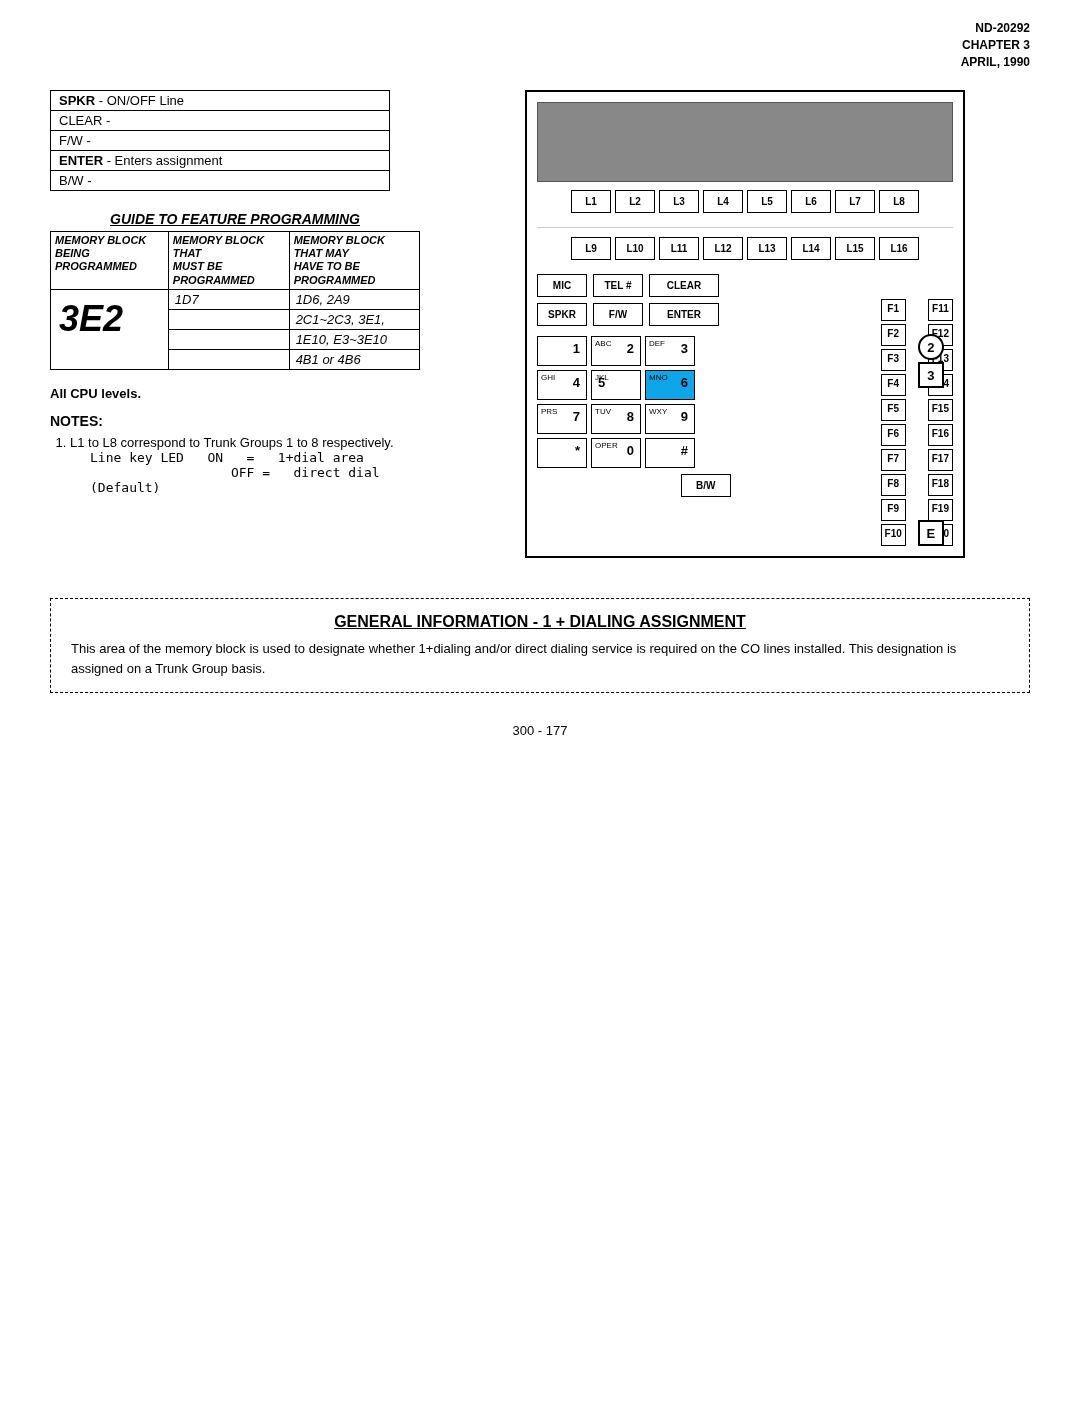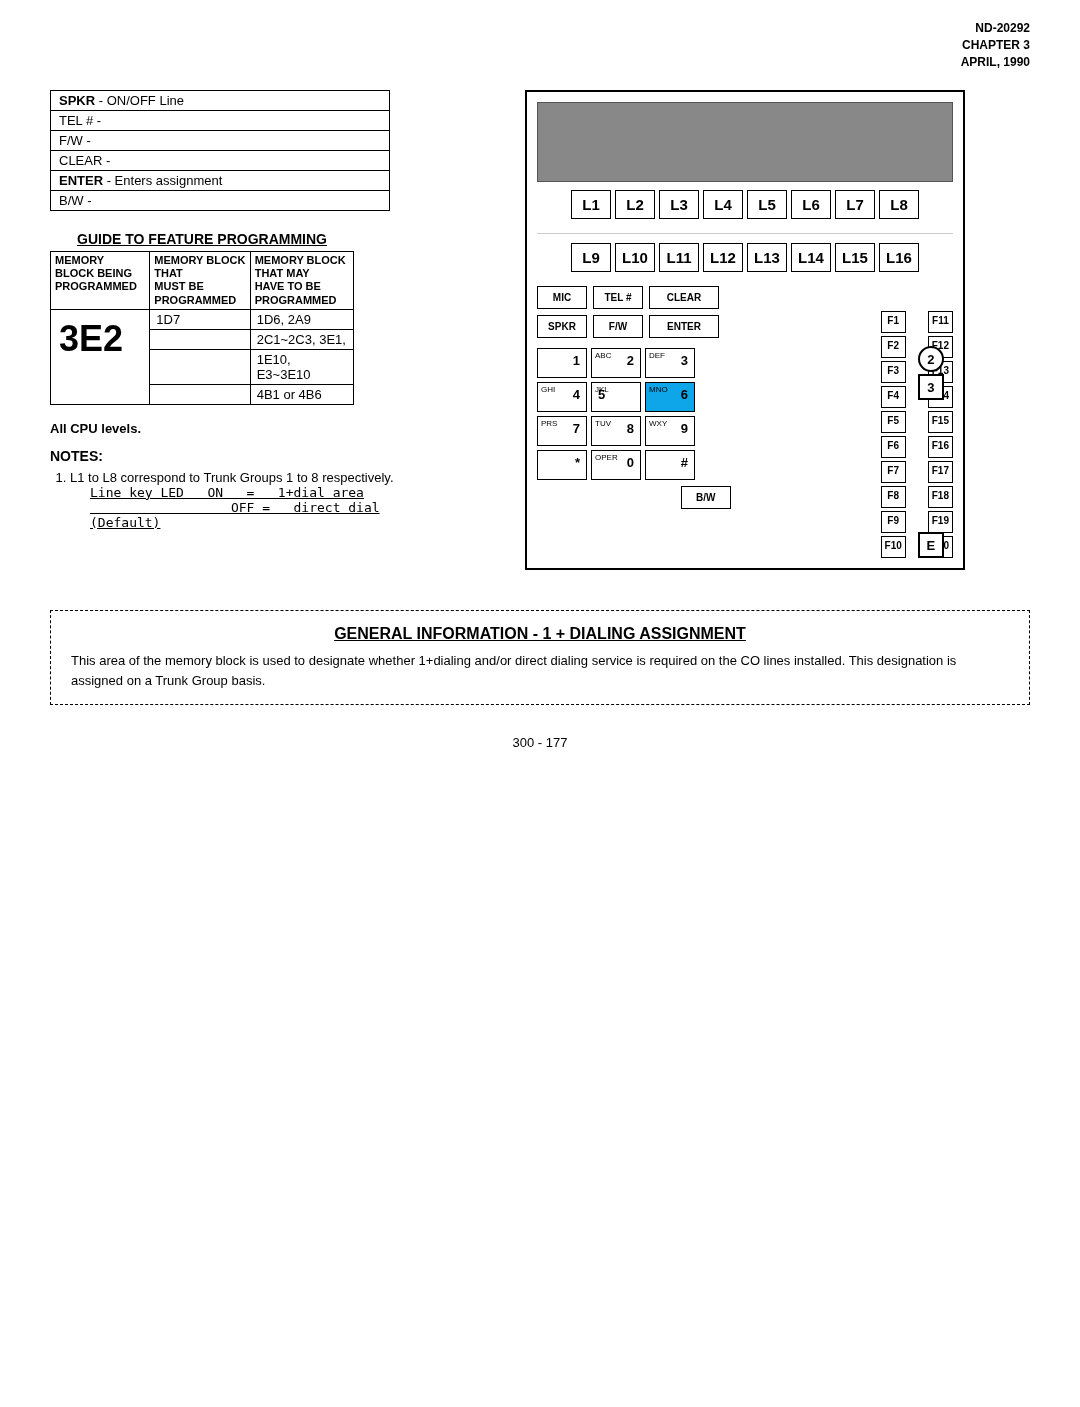--- a/index.html
+++ b/index.html
@@ -119,21 +119,20 @@
     }
 
     .notes-list li {
       margin-bottom: 8px;
     }
 
     .line-key-info {
       margin-left: 20px;
       font-family: monospace;
       font-size: 13px;
-      text-decoration: underline;
     }
 
     
     .phone-diagram {
       border: 2px solid #000;
       width: 440px;
       padding: 10px;
       background: #fff;
       position: relative;
     }
@@ -151,21 +150,21 @@
     .line-buttons-row {
       display: flex;
       gap: 4px;
       margin-bottom: 8px;
       justify-content: center;
     }
 
     .line-btn {
       border: 1.5px solid #000;
       padding: 5px 6px;
-      font-size: 15px;
+      font-size: 10px;
       font-weight: bold;
       text-align: center;
       min-width: 40px;
       background: #fff;
     }
 
     .func-btn {
       border: 1.5px solid #000;
       padding: 5px 8px;
       font-size: 10px;
@@ -255,21 +254,22 @@
       border-collapse: collapse;
       width: 340px;
     }
     table.kf td {
       border: 1px solid #000;
       padding: 2px 8px;
       font-size: 13px;
     }
 
     .guide-outer {
-      width: 304px;
+      width: 370px;
+      font-style: italic;
     }
   </style>
 </head>
 <body>
 
 <div class="page">
 
   <div class="header-top-right">
     <div>ND-20292</div>
     <div>CHAPTER 3</div>
@@ -280,27 +280,24 @@
 
     <div class="left-column">
 
       <div class="key-function-section">
         <table class="kf">
           <tbody id="kf-tbody">
               <tr>
                 <td><strong>SPKR</strong> - ON/OFF Line</td>
               </tr>
               <tr>
-                <td>TEL # -</td>
+                <td>CLEAR -</td>
               </tr>
               <tr>
                 <td>F/W -</td>
-              </tr>
-              <tr>
-                <td>CLEAR -</td>
               </tr>
               <tr>
                 <td><strong>ENTER</strong> - Enters assignment</td>
               </tr>
               <tr>
                 <td>B/W -</td>
               </tr>
             </tbody>
         </table>
       </div>

